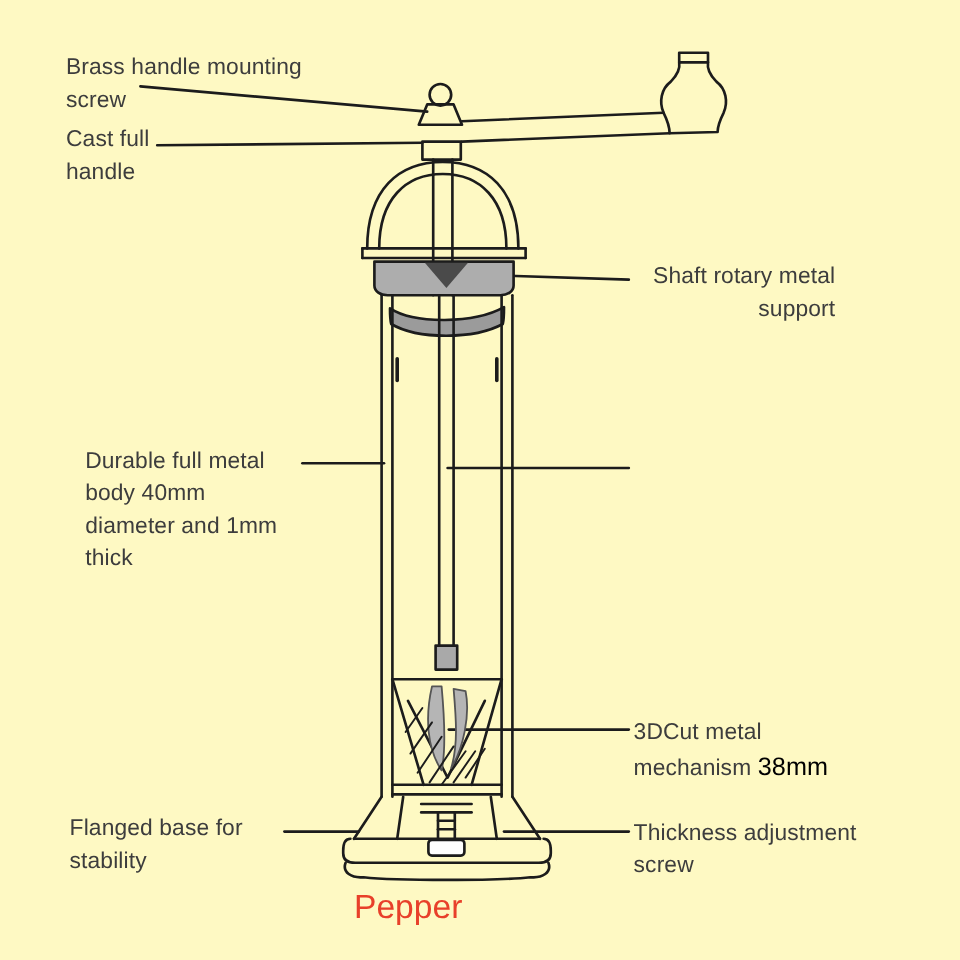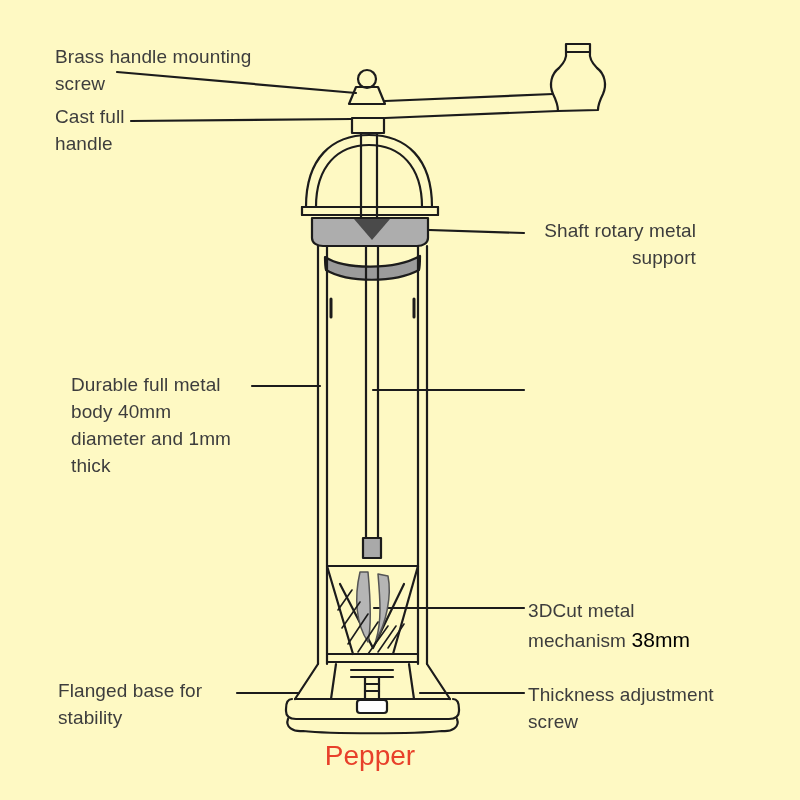--- a/index.html
+++ b/index.html
@@ -31,21 +31,20 @@
   .size-callout {
     font-size: 21px;
     color: #000000;
     font-family: "Liberation Sans", sans-serif;
   }
   .diagram-title {
     position: absolute;
     left: 295px;
     top: 740px;
     width: 150px;
-    text-align: center;
     color: #e8402a;
     font-size: 28px;
   }
 </style>
 </head>
 <body>
 
 <div class="canvas">
 
   <svg class="drawing" width="800" height="800" viewBox="0 0 800 800">

